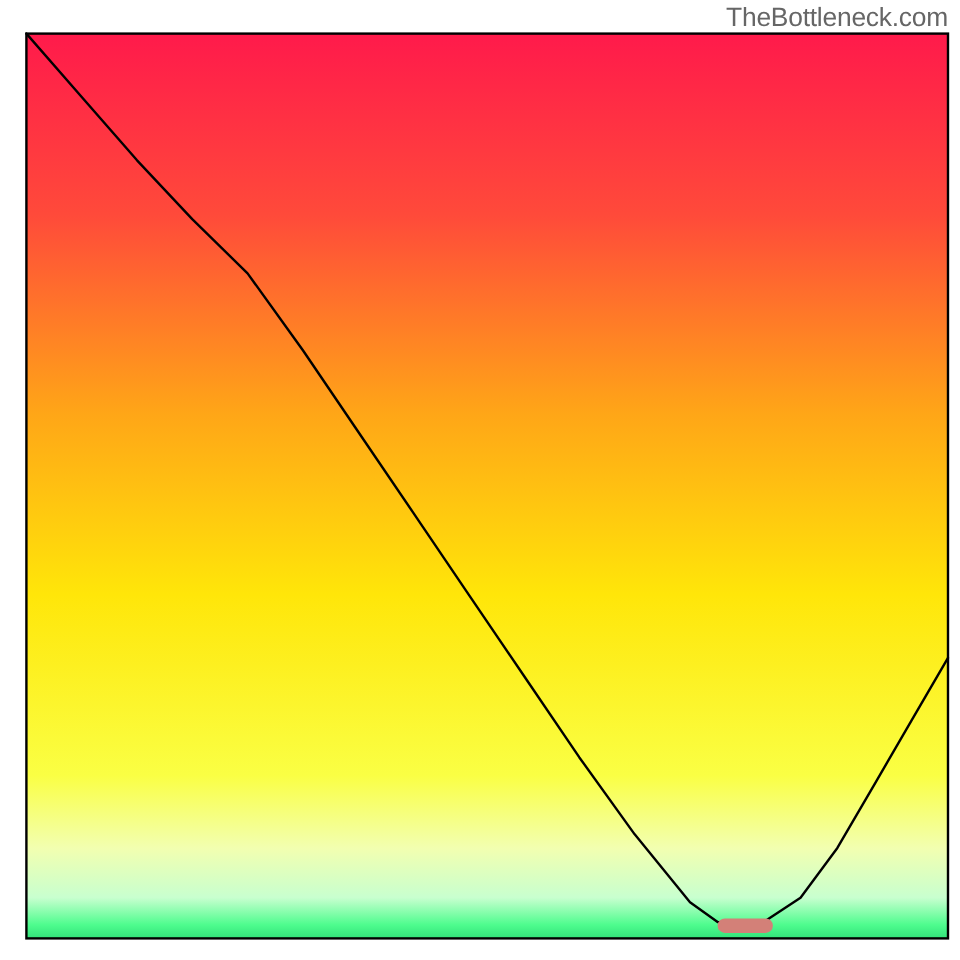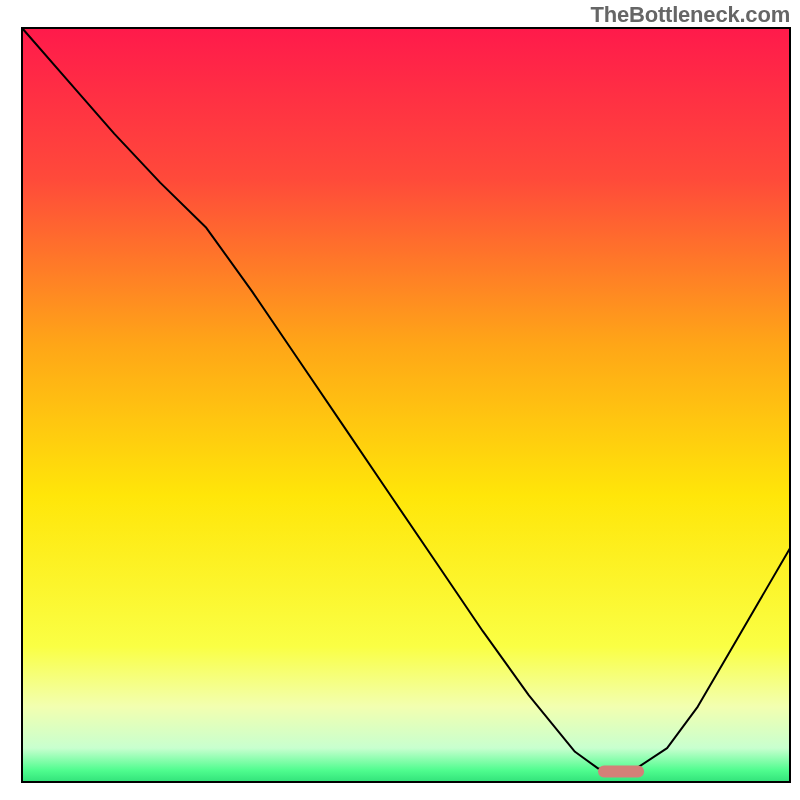--- a/index.html
+++ b/index.html
@@ -14,21 +14,21 @@
   .chart-wrap {
     position: relative;
     width: 800px;
     height: 800px;
   }
   .watermark {
     position: absolute;
     top: 2px;
     right: 10px;
     font-size: 22px;
-    font-weight: 700;
+    font-weight: 400;
     color: #666666;
     letter-spacing: -0.2px;
   }
   svg {
     position: absolute;
     left: 0;
     top: 0;
     width: 800px;
     height: 800px;
   }

